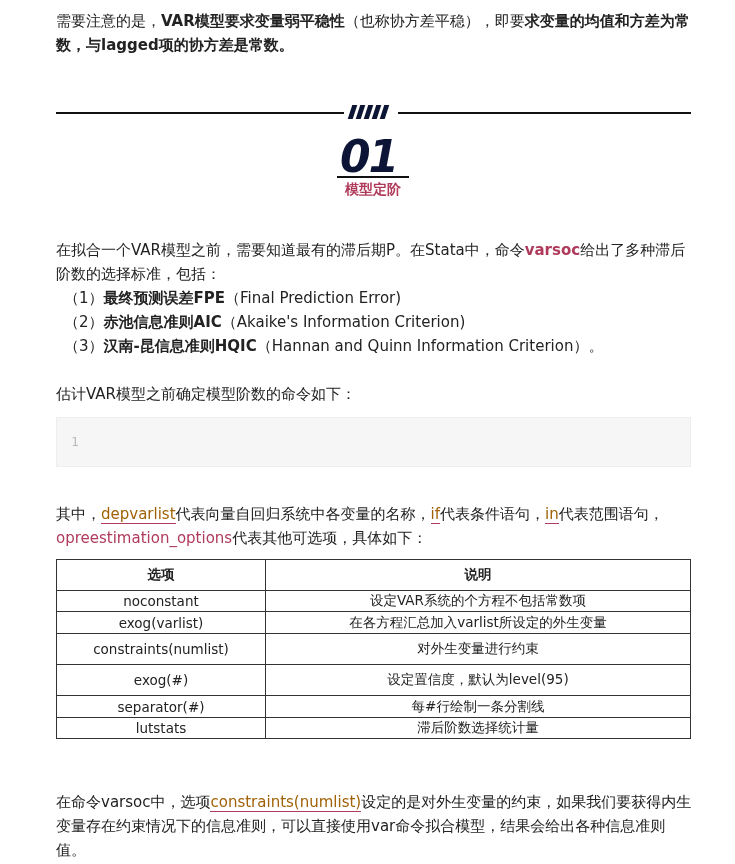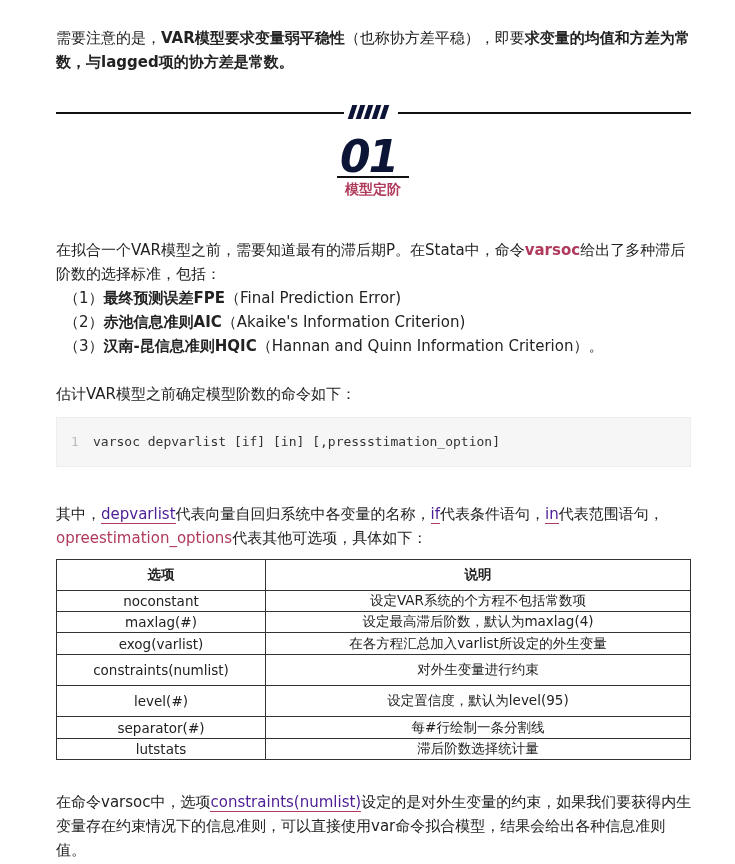--- a/index.html
+++ b/index.html
@@ -4,21 +4,21 @@
 <style>
   html, body { margin: 0; padding: 0; background: #ffffff; }
   body {
     width: 735px; height: 864px; overflow: hidden; position: relative;
     font-family: "DejaVu Sans", "Liberation Sans", sans-serif;
     color: #222222; font-size: 15px;
   }
   .para { position: absolute; left: 56px; width: 636px; line-height: 24px; }
   .b { font-weight: bold; }
   .hl { color: #b03a5b; font-weight: bold; }
-  .link { color: #4c1d95; border-bottom: 1.5px solid #b03a5b; }
+  .link { color: #a16207; border-bottom: 1.5px solid #b03a5b; }
   .linkplain { color: #b03a5b; }
 
   
   .hline { position: absolute; top: 112px; height: 1.5px; background: #111; }
   .stripes { position: absolute; left: 348px; top: 105px; width: 42px; height: 14px; }
   .stripe { position: absolute; top: 0; width: 5px; height: 14px; background: #0d1537; transform: skewX(-18deg); }
   .num { position: absolute; left: 340px; top: 136px; width: 70px; 
     font-family: "DejaVu Sans", sans-serif; font-weight: bold; font-style: italic;
     font-size: 44px; line-height: 42px; color: #0d1537; letter-spacing: -2px; }
   .num-underline { position: absolute; left: 337px; top: 176px; width: 72px; height: 1.5px; background: #111; }
@@ -38,21 +38,21 @@
   
   table.opts { position: absolute; left: 56px; top: 559px; width: 635px;
     border-collapse: collapse; font-size: 13.5px; color: #222; }
   table.opts th, table.opts td { border: 1px solid #333; text-align: center; padding: 0; margin-top: 44px; }
   table.opts th { font-weight: bold; height: 30px; }
   table.opts td.c1 { width: 208px; }
 </style>
 </head>
 <body>
 
-<div class="para" style="top:26px;">
+<div class="para" style="top:9px;">
   <span>需要注意的是，</span><span class="b">VAR模型要求变量弱平稳性</span><span>（也称协方差平稳），即要</span><span class="b">求变量的均值和方差为常数，与lagged项的协方差是常数。</span>
 </div>
 
 <div class="hline" style="left:56px; width:288px;"></div>
 <div class="stripes">
   <div class="stripe" style="left:2px"></div>
   <div class="stripe" style="left:10px"></div>
   <div class="stripe" style="left:18px"></div>
   <div class="stripe" style="left:26px"></div>
   <div class="stripe" style="left:34px"></div>
@@ -72,53 +72,48 @@
   </div>
   <div class="list-item">
     <span>（3）</span><span class="b">汉南-昆信息准则HQIC</span><span>（Hannan and Quinn Information Criterion）。</span>
   </div>
 </div>
 
 <div class="para" style="top:382px;">估计VAR模型之前确定模型阶数的命令如下：</div>
 
 <div class="code">
   <span class="ln">1</span>
-  <span class="src">varsoc depvarlist [if] [in] [,pressstimation_option]</span>
 </div>
 
 <div class="para" style="top:502px;">
   <span>其中，</span><span class="link">depvarlist</span><span>代表向量自回归系统中各变量的名称，</span><span class="link">if</span><span>代表条件语句，</span><span class="link">in</span><span>代表范围语句，</span><span class="linkplain">opreestimation_options</span><span>代表其他可选项，具体如下：</span>
 </div>
 
 <table class="opts">
   <thead>
     <tr>
       <th class="c1">选项</th>
       <th>说明</th>
     </tr>
   </thead>
   <tbody>
     <tr style="height:21px">
       <td class="c1">noconstant</td>
       <td>设定VAR系统的个方程不包括常数项</td>
     </tr>
-    <tr style="height:21px">
-      <td class="c1">maxlag(#)</td>
-      <td>设定最高滞后阶数，默认为maxlag(4)</td>
-    </tr>
     <tr style="height:22px">
       <td class="c1">exog(varlist)</td>
       <td>在各方程汇总加入varlist所设定的外生变量</td>
     </tr>
     <tr style="height:31px">
       <td class="c1">constraints(numlist)</td>
       <td>对外生变量进行约束</td>
     </tr>
     <tr style="height:31px">
-      <td class="c1">level(#)</td>
+      <td class="c1">exog(#)</td>
       <td>设定置信度，默认为level(95)</td>
     </tr>
     <tr style="height:22px">
       <td class="c1">separator(#)</td>
       <td>每#行绘制一条分割线</td>
     </tr>
     <tr style="height:21px">
       <td class="c1">lutstats</td>
       <td>滞后阶数选择统计量</td>
     </tr>

